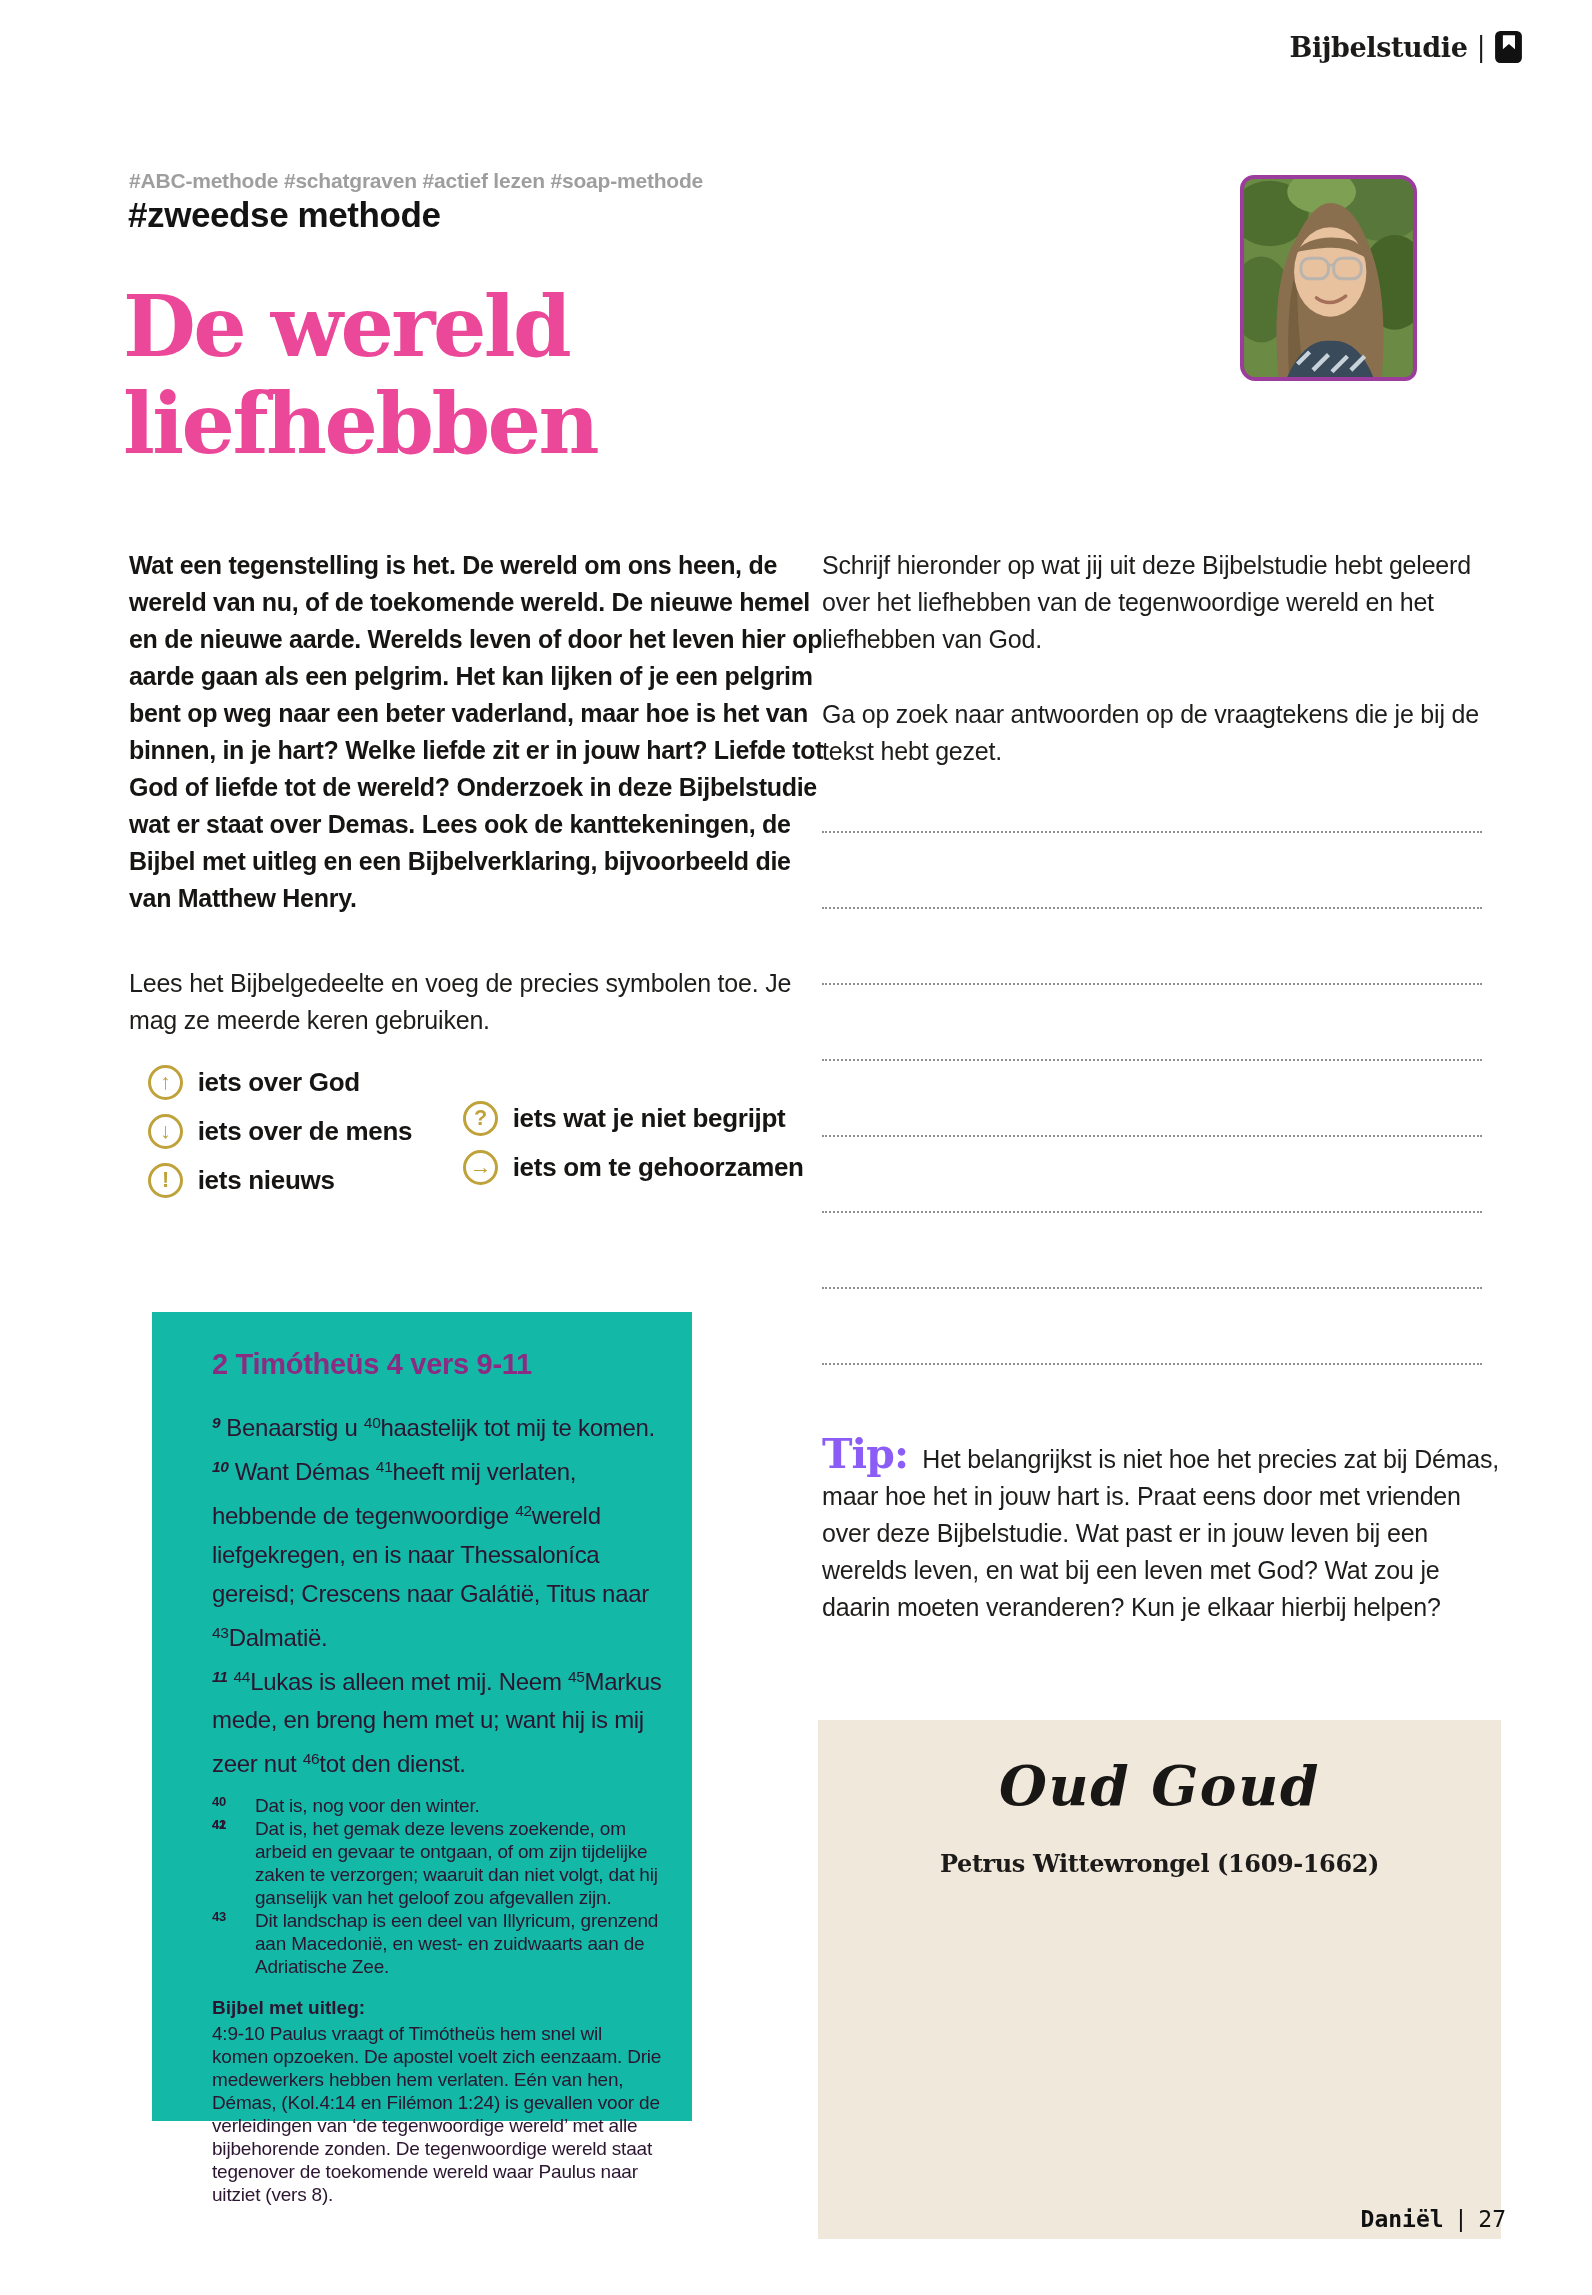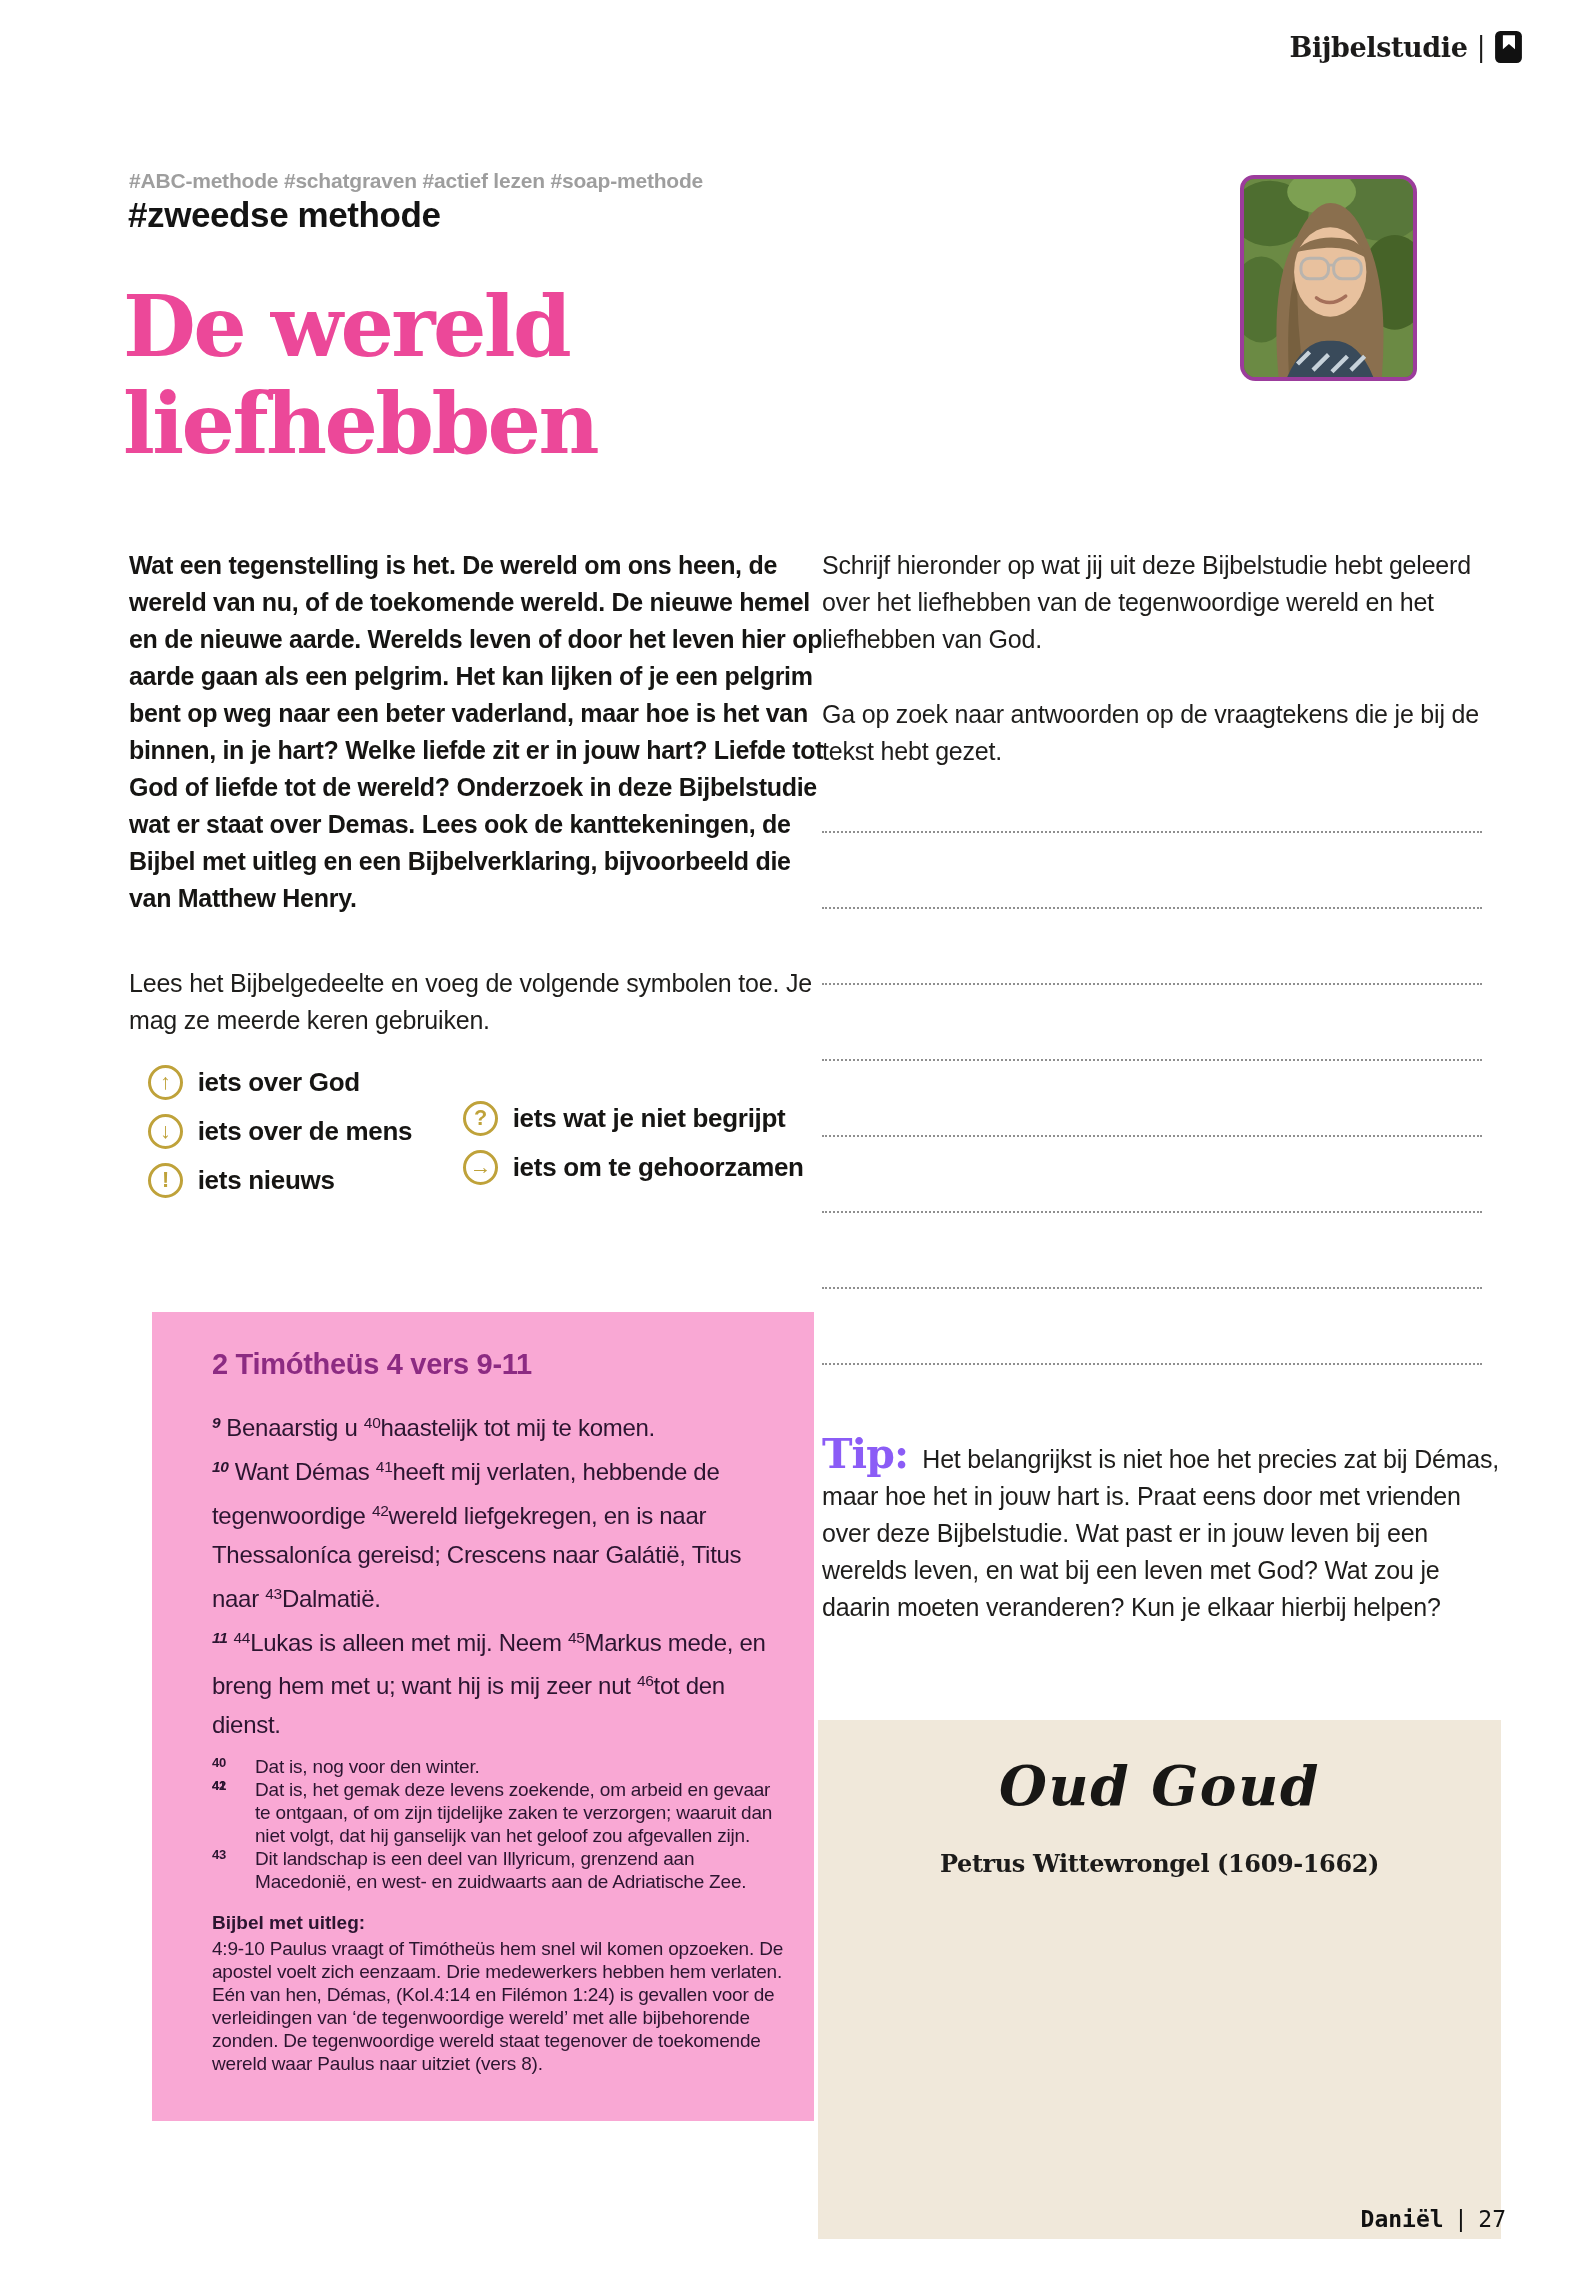--- a/index.html
+++ b/index.html
@@ -32,22 +32,22 @@
   
   .sym-col{position:absolute;}
   .sym-col1{left:148px;top:1064px;}
   .sym-col2{left:463px;top:1100px;}
   .sym-row{display:flex;align-items:center;height:36px;margin-bottom:13px;}
   .sym-icon{width:29px;height:29px;border:3.5px solid #bfa23a;border-radius:50%;
             display:flex;align-items:center;justify-content:center;
             color:#bfa23a;font-weight:bold;font-size:21.6px;line-height:1;flex:0 0 auto;}
   .sym-label{margin-left:14.7px;font-size:26px;font-weight:bold;letter-spacing:-0.3px;color:#161513;white-space:nowrap;}
   
-  .scripture{position:absolute;left:152px;top:1312px;width:662px;height:809px;
-             background:#f9a8d4;box-sizing:border-box;padding:36px 30px 0 60px;color:#2b1530;}
+  .scripture{position:absolute;left:152px;top:1312px;width:540px;height:809px;
+             background:#14b8a6;box-sizing:border-box;padding:36px 30px 0 60px;color:#2b1530;}
   .scripture h2{margin:0 0 22.4px 0;font-size:29px;font-weight:bold;color:#8c2b82;letter-spacing:-0.3px;}
   .verse{font-size:24px;line-height:39px;letter-spacing:-0.3px;}
   .vnum{font-weight:bold;font-style:italic;font-size:15.5px;vertical-align:7.8px;margin-right:6px;}
   .fnref{font-size:15.5px;vertical-align:7.8px;}
   .footnotes{margin-top:10.4px;}
   .fn{position:relative;padding-left:43px;font-size:19px;line-height:23px;letter-spacing:-0.2px;}
   .fnnum{position:absolute;left:0;top:-3.5px;font-weight:bold;font-size:13px;}
   .bmu-head{margin-top:19px;font-weight:bold;font-size:19px;}
   .bmu-text{margin:3.5px 0 0 0;font-size:19px;line-height:23px;letter-spacing:-0.2px;}
   
@@ -108,21 +108,21 @@
       <rect x="104" y="92" width="32" height="24" rx="10" fill="none" stroke="#b9b4ae" stroke-width="3.5"></rect>
       <line x1="98" y1="100" x2="104" y2="100" stroke="#b9b4ae" stroke-width="3"></line>
       <path d="M84 138 Q100 150 118 136" fill="none" stroke="#a5705a" stroke-width="4" stroke-linecap="round"></path>
       <path d="M50 230 Q70 185 100 188 Q132 185 150 230 Z" fill="#394a5a"></path>
       <path d="M62 215 l14 -14 M80 222 l18 -18 M102 224 l18 -18 M124 222 l16 -16" stroke="#c7d2da" stroke-width="5"></path>
     </svg>
   </div>
 
 
   <p class="intro">Wat een tegenstelling is het. De wereld om ons heen, de wereld van nu, of de toekomende wereld. De nieuwe hemel en de nieuwe aarde. Werelds leven of door het leven hier op aarde gaan als een pelgrim. Het kan lijken of je een pelgrim bent op weg naar een beter vaderland, maar hoe is het van binnen, in je hart? Welke liefde zit er in jouw hart? Liefde tot God of liefde tot de wereld? Onderzoek in deze Bijbelstudie wat er staat over Demas. Lees ook de kanttekeningen, de Bijbel met uitleg en een Bijbelverklaring, bijvoorbeeld die van Matthew Henry.</p>
-  <p class="instruction">Lees het Bijbelgedeelte en voeg de volgende symbolen toe. Je mag ze meerde keren gebruiken.</p>
+  <p class="instruction">Lees het Bijbelgedeelte en voeg de precies symbolen toe. Je mag ze meerde keren gebruiken.</p>
 
   <div class="sym-col sym-col1">
       <div class="sym-row">
         <span class="sym-icon">↑</span>
         <span class="sym-label">iets over God</span>
       </div>
       <div class="sym-row">
         <span class="sym-icon">↓</span>
         <span class="sym-label">iets over de mens</span>
       </div>

